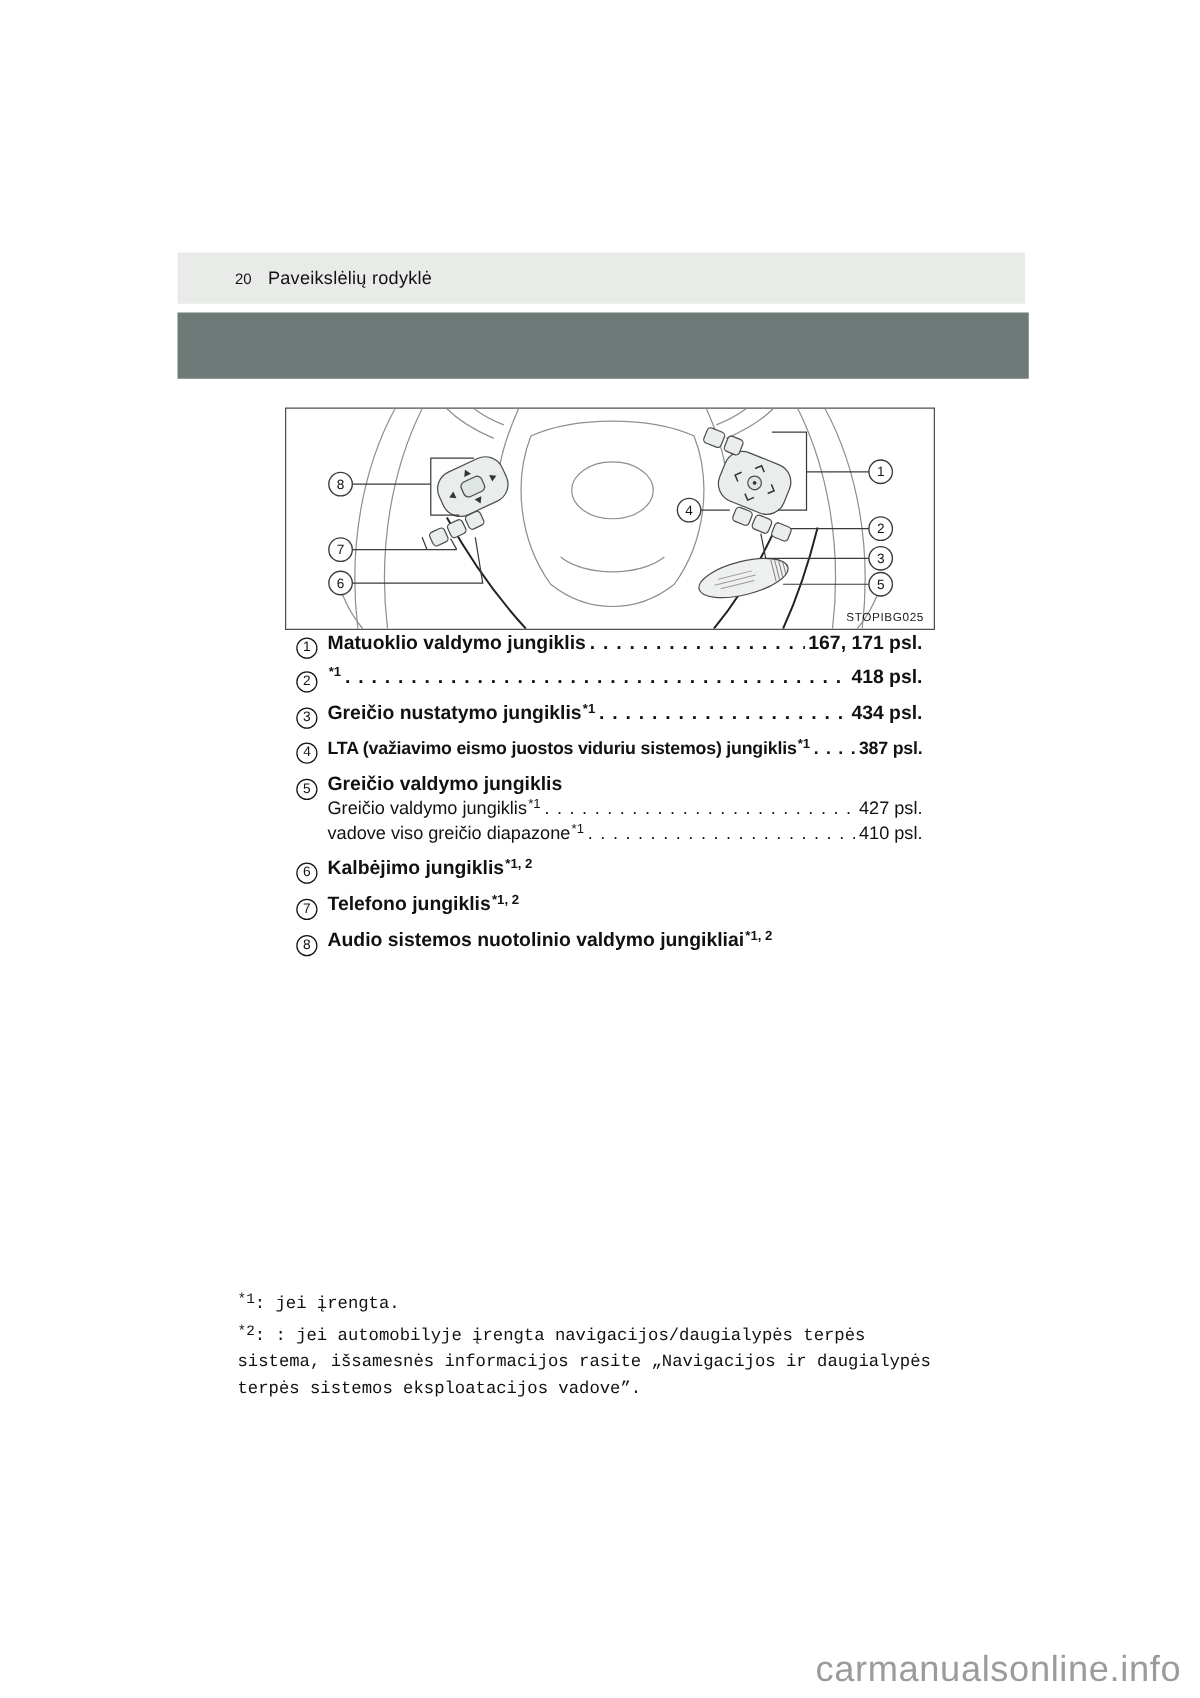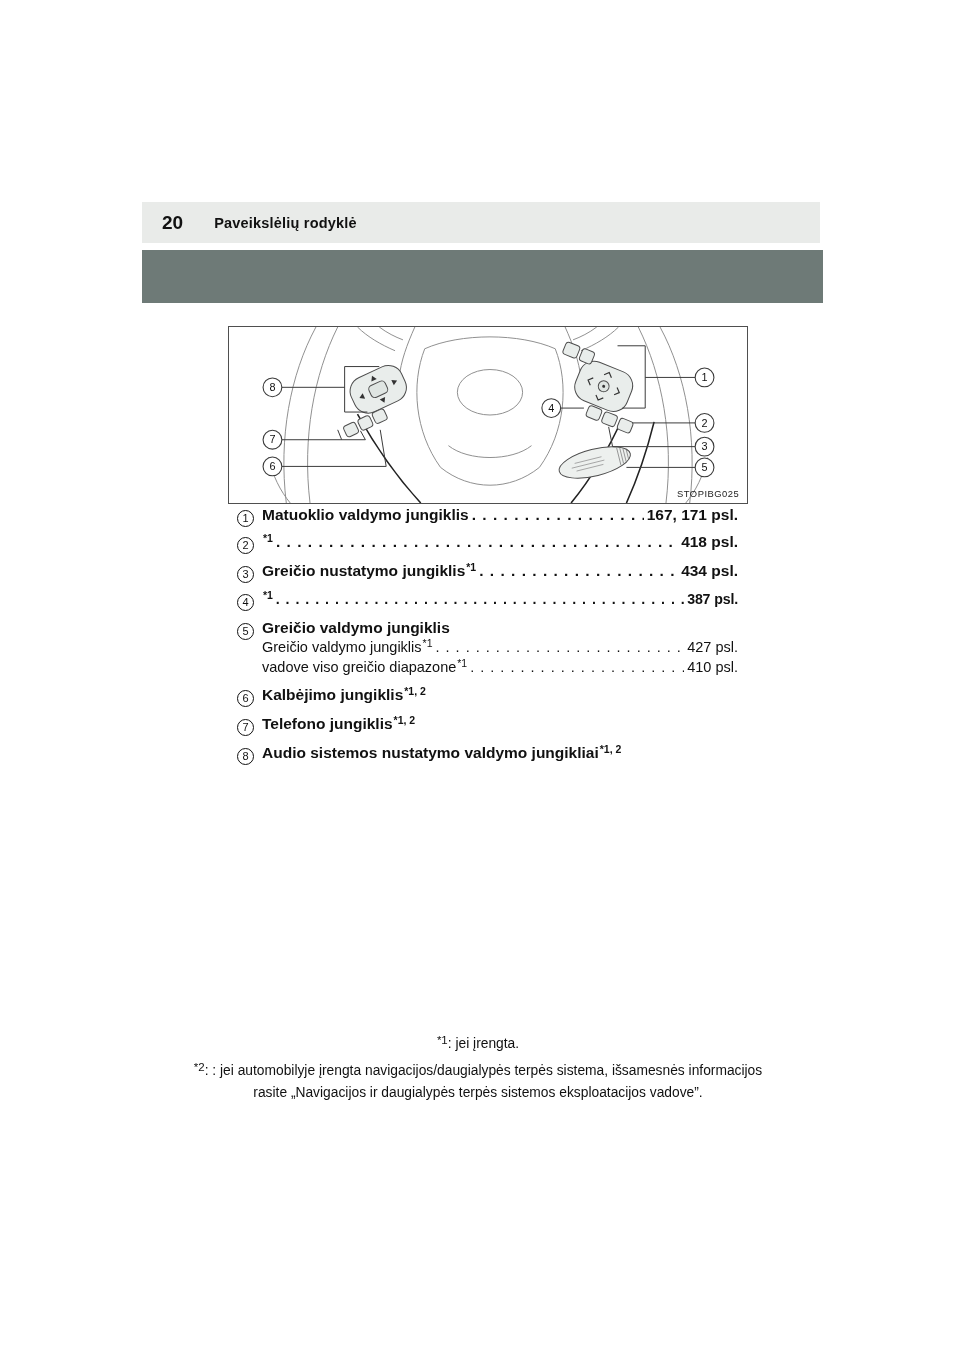--- a/index.html
+++ b/index.html
@@ -6,22 +6,22 @@
   html,body { background:#ffffff; }
   .page {
     position:relative; width:960px; height:1358px; background:#fff;
     font-family:"Liberation Sans","DejaVu Sans",sans-serif; color:#111; overflow:hidden;
   }
   
   .band-light {
     position:absolute; left:142px; top:202px; width:678px; height:41px;
     display:flex; align-items:center;
   }
-  .band-light .pnum { font-weight:bold; font-size:19px; margin-left:20px; }
-  .band-light .ptitle { font-size:14.5px; margin-left:31px; letter-spacing:0.2px;font-weight:bold; }
+  .band-light .pnum { font-weight:normal; font-size:12px; margin-left:46px; }
+  .band-light .ptitle { font-size:14.5px; margin-left:13px; letter-spacing:0.2px; }
   .band-dark { position:absolute; left:142px; top:250px; width:681px; height:53px; }
   
   .figure {
     position:absolute; left:228px; top:326px; width:520px; height:178px;
     border:1px solid #4f4f4f; background:#fff;
   }
   .figure svg { display:block; width:100%; height:100%; }
   
   .index { position:absolute; left:237px; top:504px; width:501px; }
   .item {
@@ -37,21 +37,21 @@
     margin-right:8px; position:relative; top:2px;
   }
   .sup { font-size:10.5px; position:relative; top:-5px; margin-left:1px; }
   .leader { flex:1 1 auto; overflow:hidden; white-space:nowrap; margin:0 3px; letter-spacing:1px; }
   .page-ref { flex:0 0 auto; }
   .sublines { margin-left:25px; font-weight:normal; font-size:14.5px; }
   .subrow { display:flex; align-items:baseline; line-height:19px; white-space:nowrap; }
   
   .footnotes {
     position:absolute; left:190px; top:1033px; width:576px;
-    font-size:13.8px; line-height:21px; text-align:center;
+    font-size:13.8px; line-height:21px; text-align:left;font-family:Liberation Mono, monospace;
   }
   .footnotes p + p { margin-top:5px; }
   .fnm { font-size:11.5px; position:relative; top:-4px; }
   
   .watermark {
     position:absolute; right:15px; top:1320px; font-size:29px; letter-spacing:0.5px;
   }
 </style>
 </head>
 <body>
@@ -227,20 +227,21 @@
           <span class="sup">*1</span>
       <span class="leader">. . . . . . . . . . . . . . . . . . . . . . . . . . . . . . . . . . . . . . . . . . . . . . . . . . . . . . . . . . . . . . . . . . . . . .</span>
       <span class="page-ref">434 psl.</span>
     </div>
 
   </div>
 
   <div class="itemblock">
     <div class="item" data-num="4">
       <span class="inum">4</span>
+      <span class="label">LTA (važiavimo eismo juostos viduriu sistemos) jungiklis</span>
           <span class="sup">*1</span>
       <span class="leader">. . . . . . . . . . . . . . . . . . . . . . . . . . . . . . . . . . . . . . . . . . . . . . . . . . . . . . . . . . . . . . . . . . . . . .</span>
       <span class="page-ref">387 psl.</span>
     </div>
 
   </div>
 
   <div class="itemblock">
     <div class="item" data-num="5">
       <span class="inum">5</span>
@@ -281,26 +282,27 @@
       <span class="label">Telefono jungiklis</span>
           <span class="sup">*1, 2</span>
 
     </div>
 
   </div>
 
   <div class="itemblock">
     <div class="item" data-num="8">
       <span class="inum">8</span>
-      <span class="label">Audio sistemos nustatymo valdymo jungikliai</span>
+      <span class="label">Audio sistemos nuotolinio valdymo jungikliai</span>
           <span class="sup">*1, 2</span>
 
     </div>
 
   </div>
 </div>
 
   <div class="footnotes">
     <p><span class="fnm">*1</span><span>: jei įrengta.</span></p>
     <p><span class="fnm">*2</span><span>: : jei automobilyje įrengta navigacijos/daugialypės terpės sistema, išsamesnės informacijos rasite „Navigacijos ir daugialypės terpės sistemos eksploatacijos vadove”.</span></p>
   </div>
 
+  <div class="watermark" style="color:#9b9b9b;">carmanualsonline.info</div>
 </div>
 
 </body></html>

